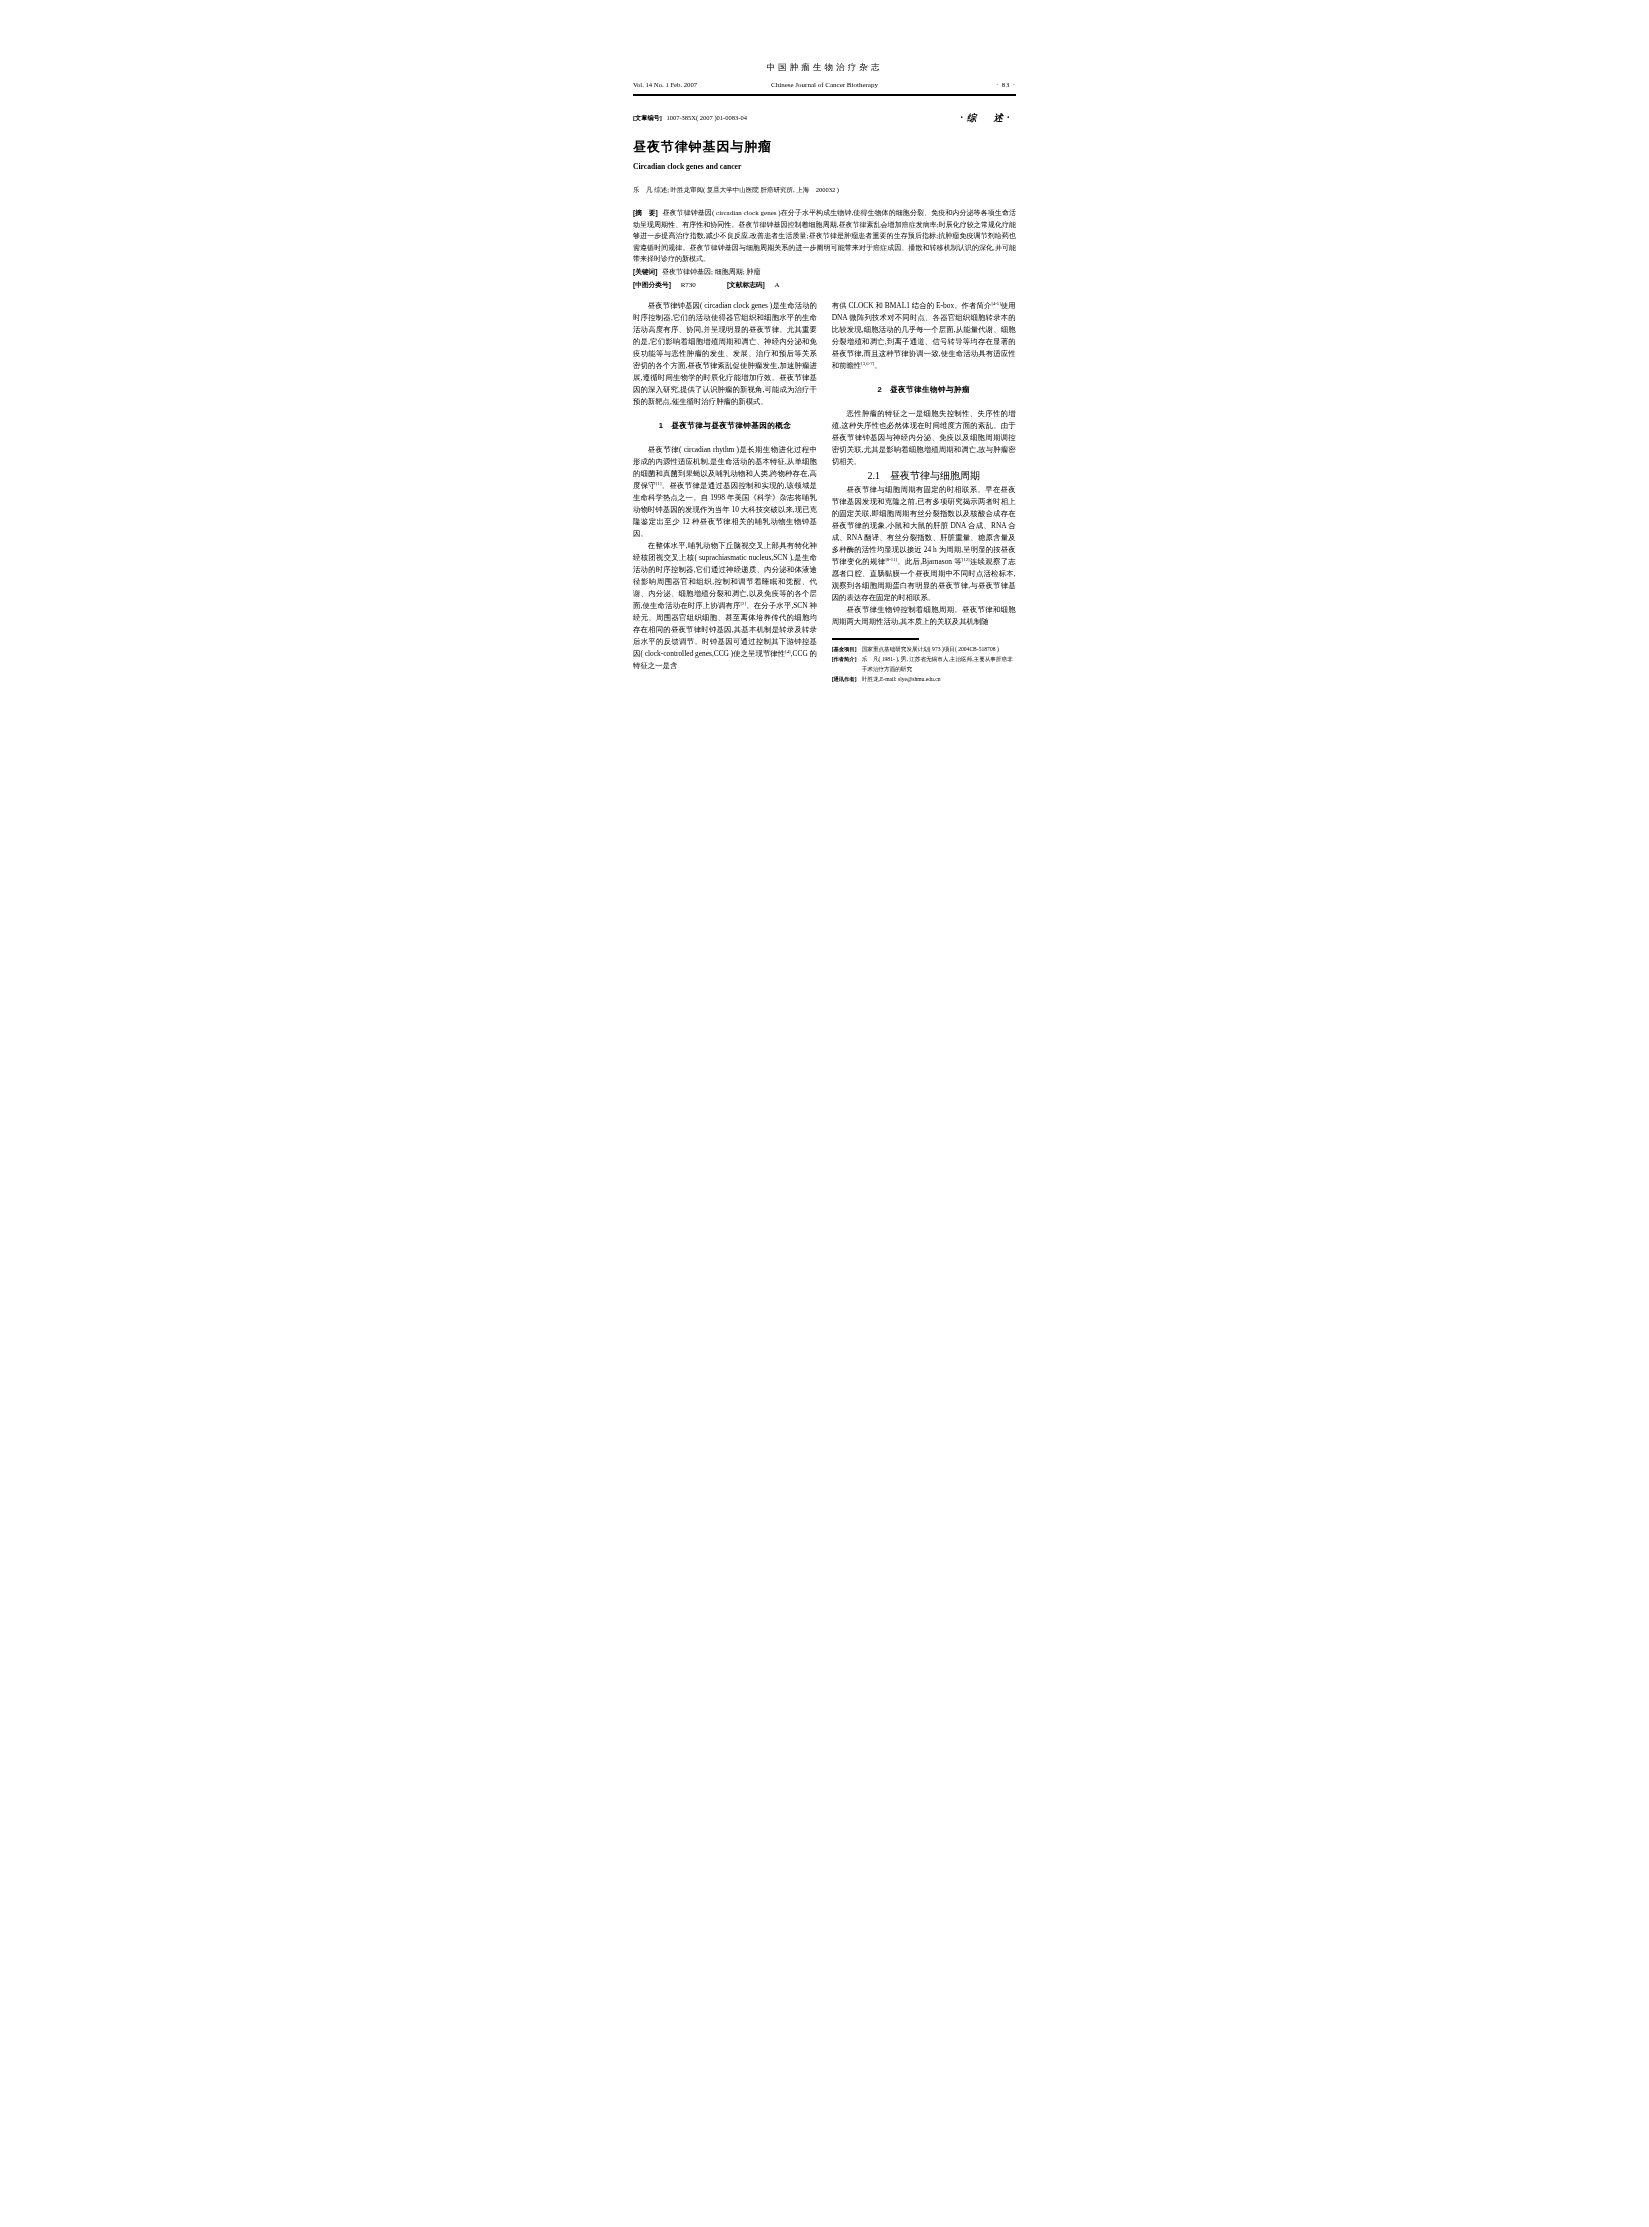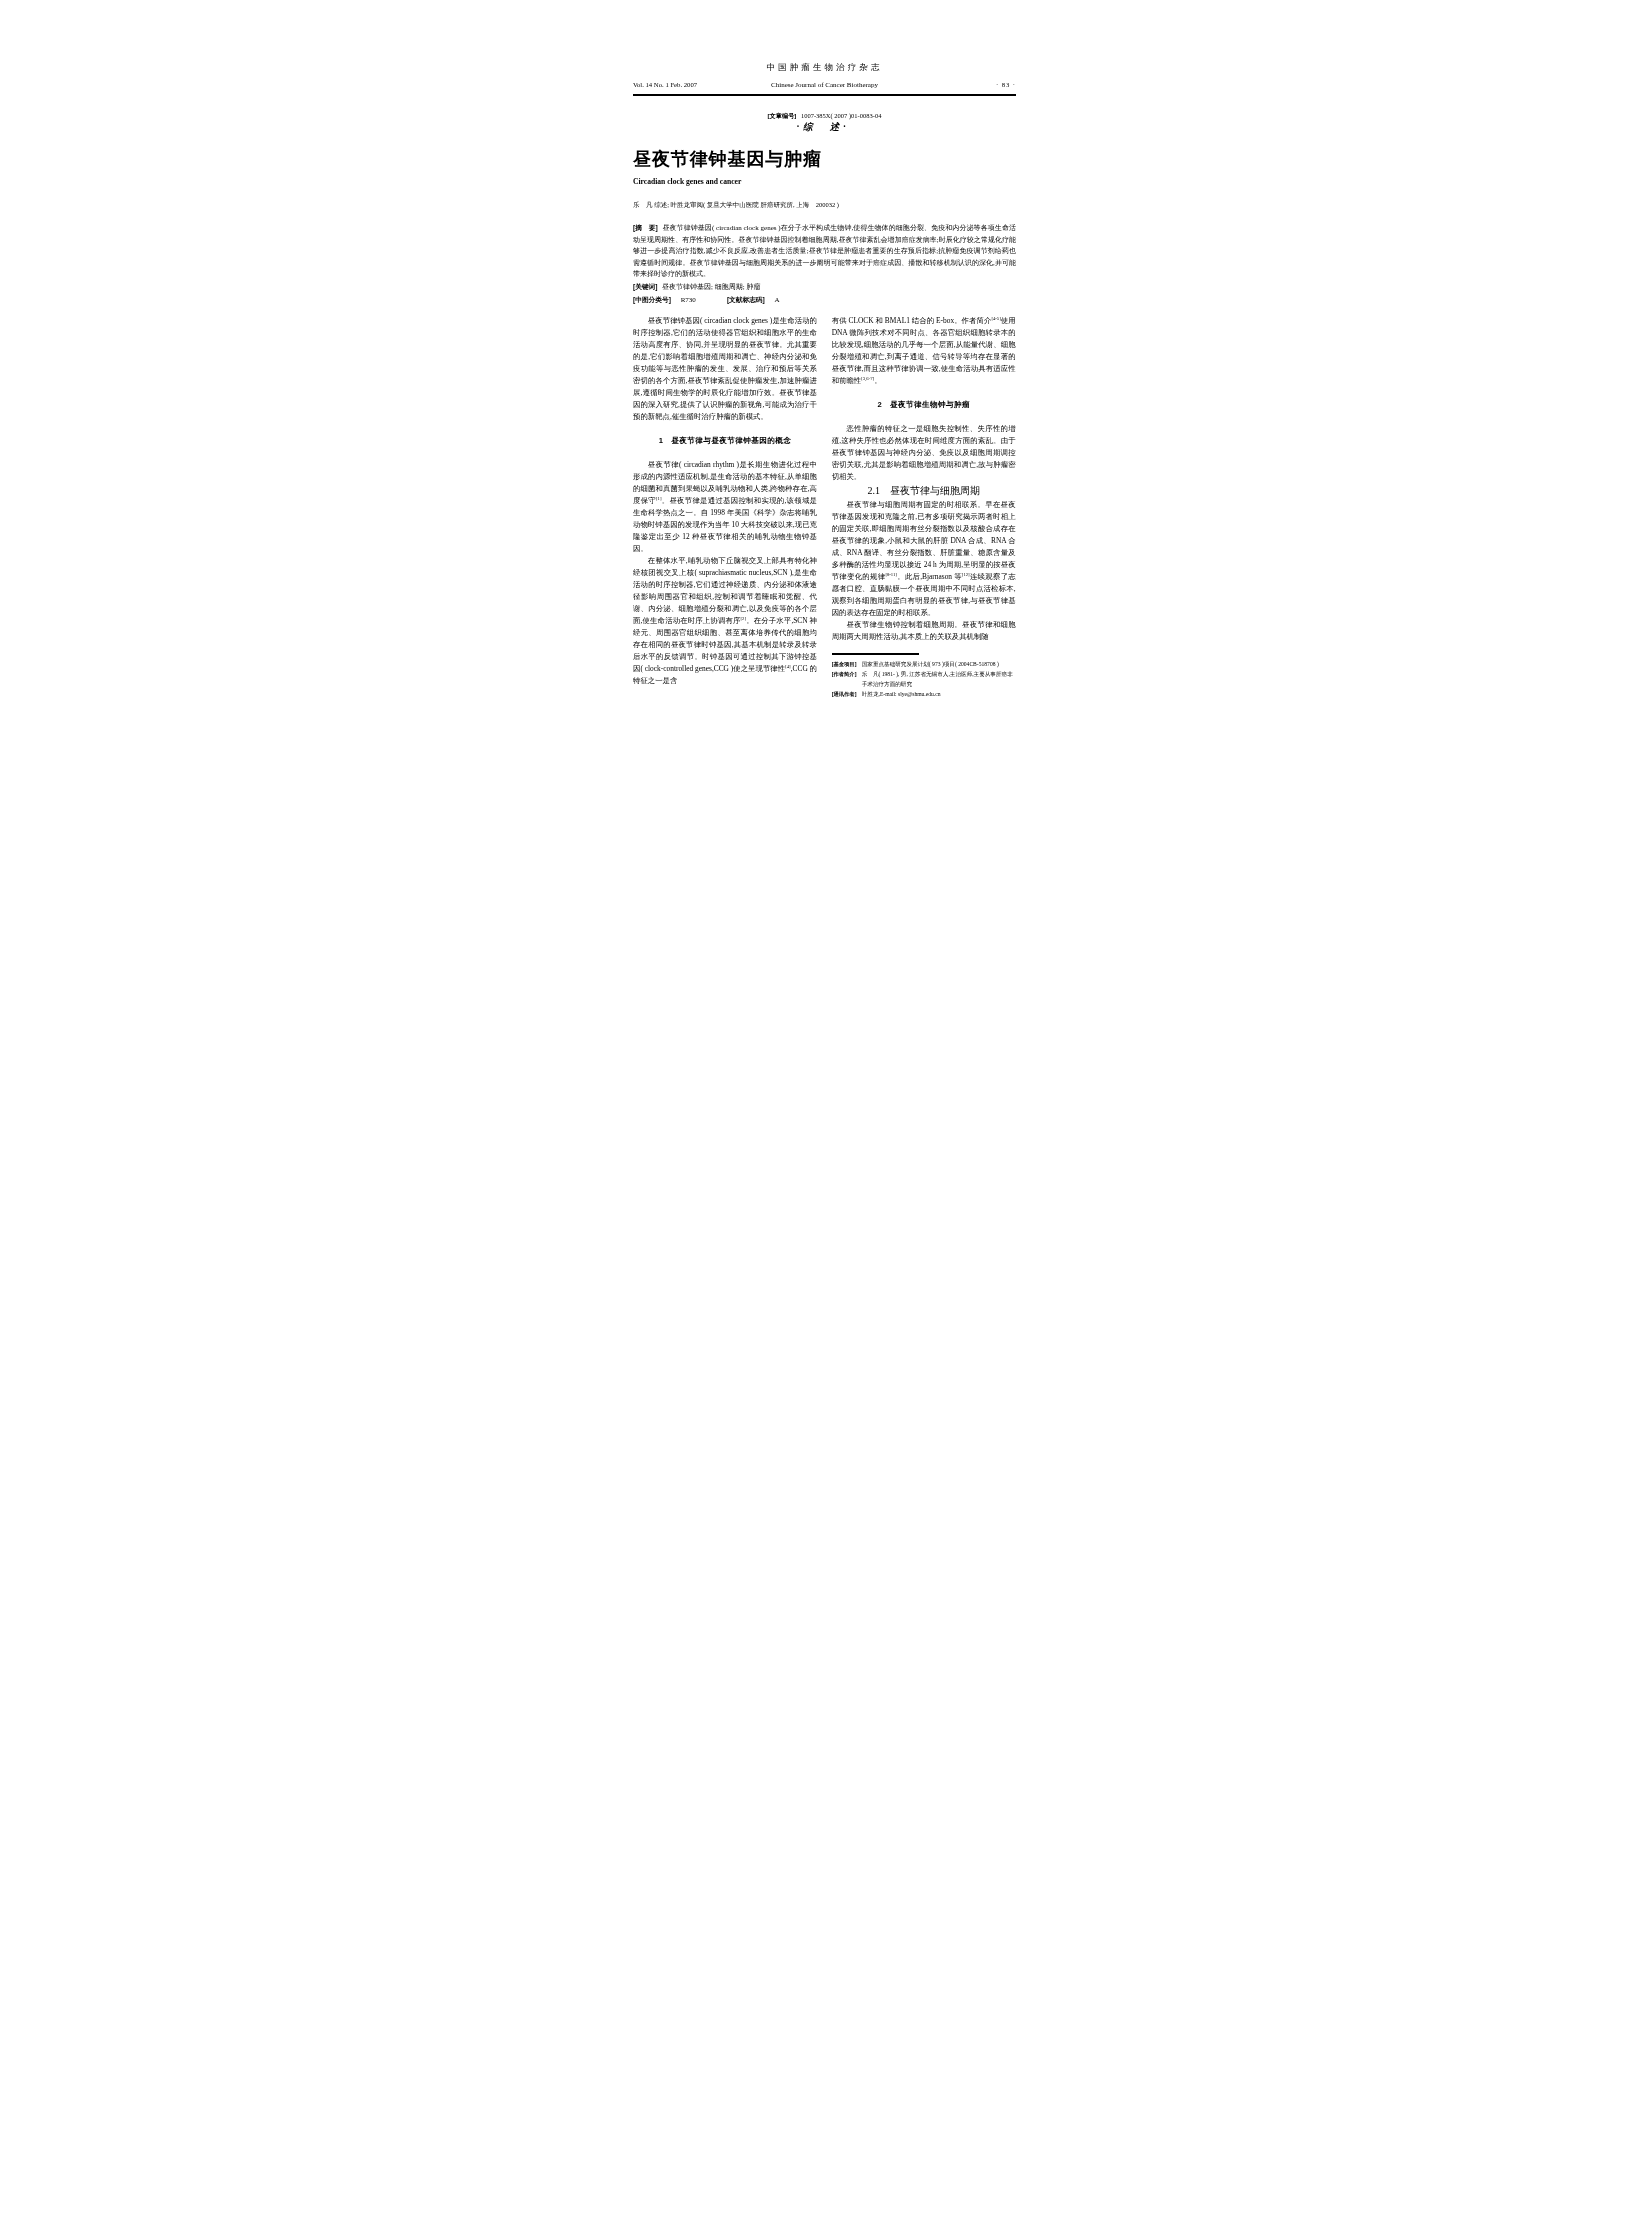--- a/index.html
+++ b/index.html
@@ -13,28 +13,28 @@
   .header-row {
     margin-top:7.1px; display:grid; grid-template-columns:1fr auto 1fr; align-items:baseline;
     font-size:6.7px;
     text-align:center;
   }
   .header-row .vol   { justify-self:start; }
   .header-row .jen   { justify-self:center; font-size:7px; }
   .header-row .pgno  { justify-self:end; letter-spacing:0.9px; }
   .head-rule { height:1.8px; background:#000; margin-top:5.3px; }
   
-  .meta-row { margin-top:16px; display:flex; justify-content:space-between; align-items:center;flex-direction:column; }
+  .meta-row { margin-top:16px; display:flex; justify-content:space-between; align-items:center; }
   .lbl { font-family:"Liberation Sans","DejaVu Sans",sans-serif; font-weight:bold; }
   .article-no { font-size:6.5px; }
   .article-no .lbl { font-size:6.2px; margin-right:4.5px; }
   .category { font-size:9.4px; font-weight:bold; font-style:italic; letter-spacing:4px; margin-right:2.7px; }
   
   .title-cn {
-    margin:13.4px 0 0 0; font-size:18px; font-weight:bold; letter-spacing:0.9px;
+    margin:13.4px 0 0 0; font-size:13px; font-weight:bold; letter-spacing:0.9px;
     font-family:Liberation Sans, sans-serif;
   }
   .title-en { margin:6.2px 0 0 0; font-size:7.6px; font-weight:bold; }
   .authors { margin-top:15px; font-size:6.5px; }
   
   .abstract { margin-top:11.6px; font-size:7px; line-height:11.6px; text-align:justify; }
   .abstract .lbl { font-size:6.7px; margin-right:4.5px; }
   .kv { font-size:7px; line-height:11.6px; }
   .kv .lbl { font-size:6.7px; margin-right:4.5px; }
   .clc-row { display:flex; gap:31px; }

